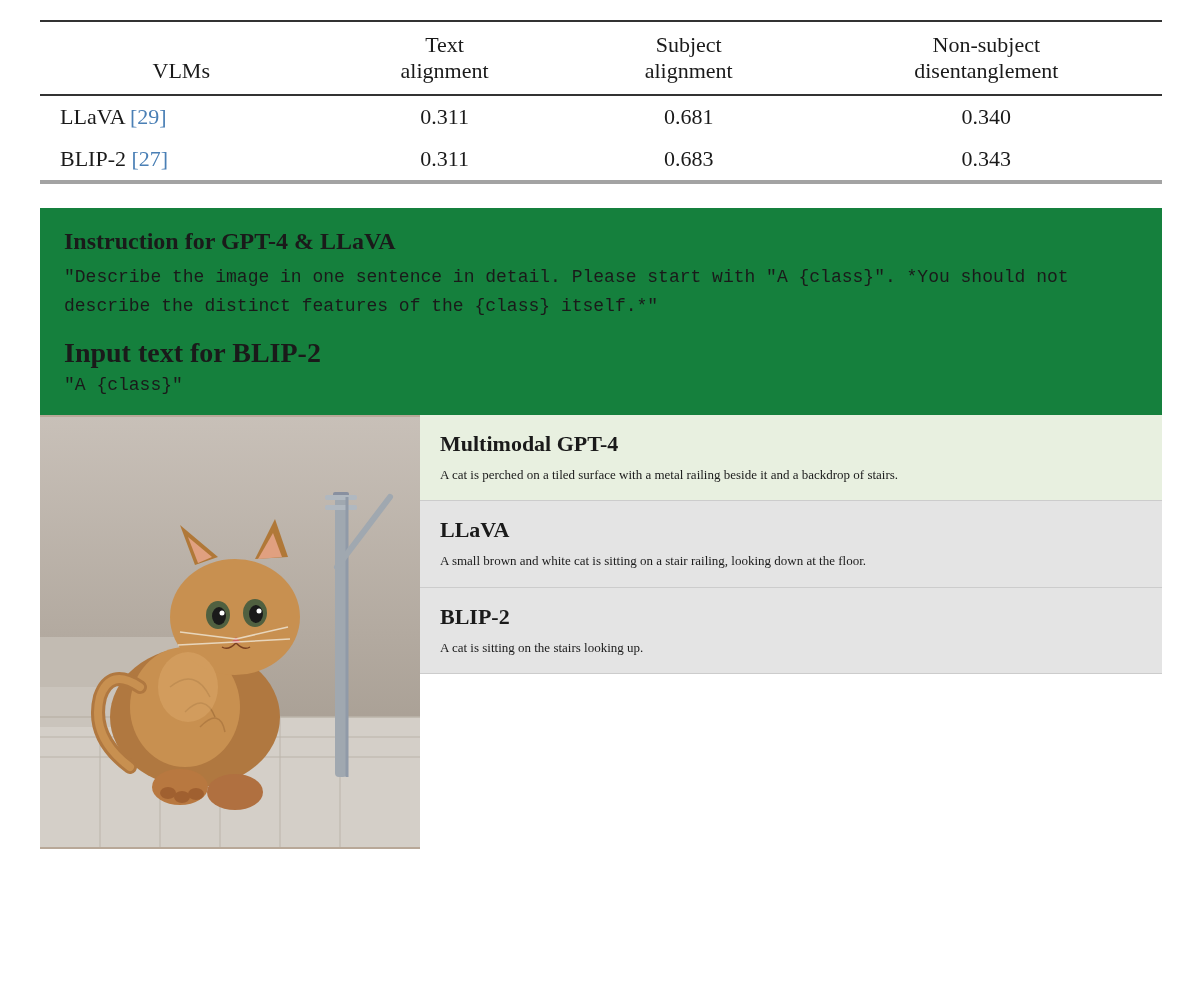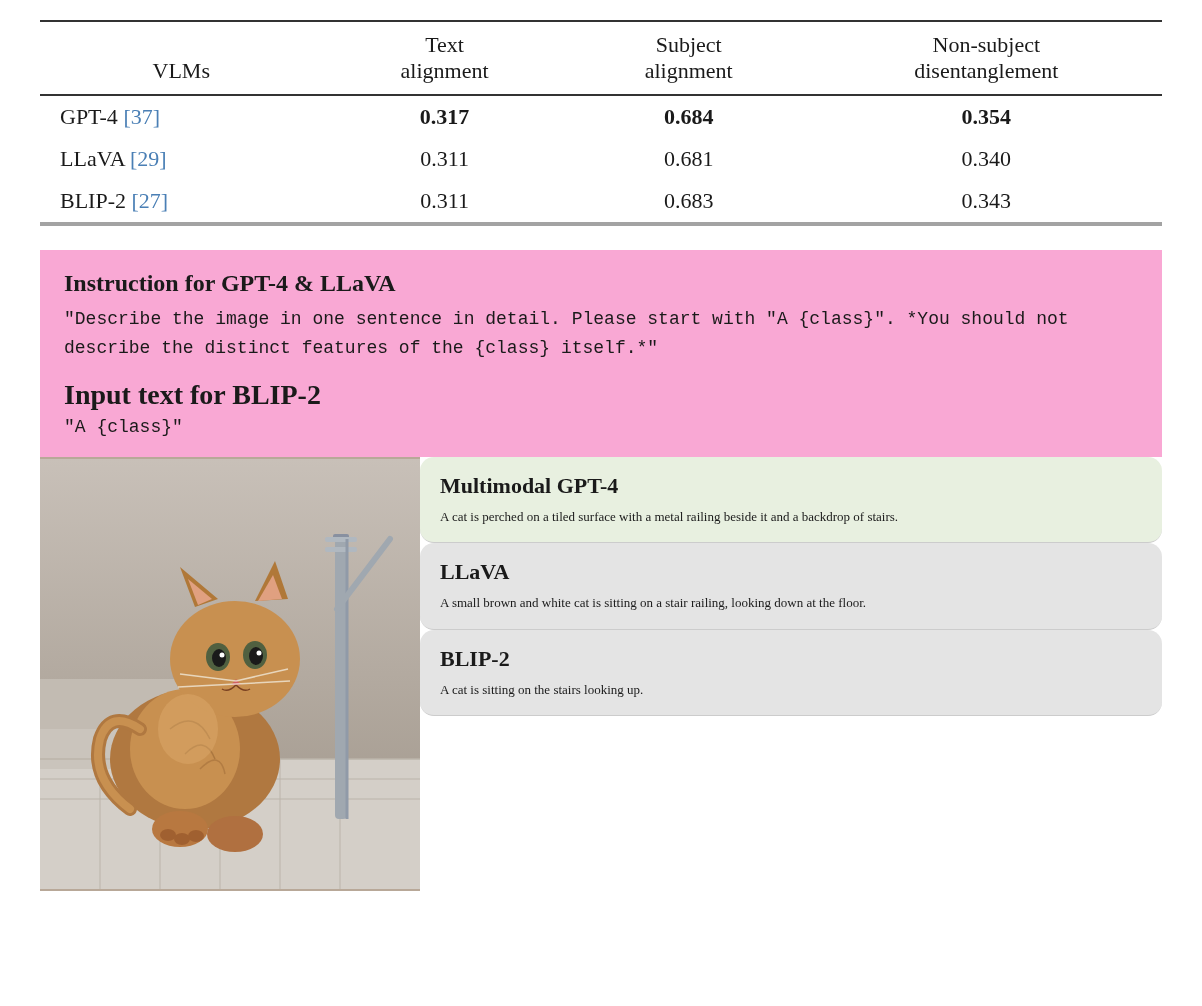--- a/index.html
+++ b/index.html
@@ -65,21 +65,21 @@
       font-weight: bold;
     }
 
     .ref-link {
       color: #4a7fb5;
       font-weight: normal;
     }
 
     
     .instruction-section {
-      background: #f9a8d4;
+      background: #15803d;
       padding: 20px 24px 20px 24px;
       margin-bottom: 0;
     }
 
     .instruction-title {
       font-size: 24px;
       font-weight: bold;
       font-family: Georgia, serif;
       margin-bottom: 8px;
     }
@@ -129,21 +129,20 @@
     .model-outputs {
       flex: 1;
       display: flex;
       flex-direction: column;
     }
 
     .model-output-item {
       padding: 16px 20px;
       border-bottom: 1px solid #ccc;
       background: #e8e8e8;
-      border-radius: 14px;
     }
 
     .model-output-item.gpt4-output {
       background: #e8f0e0;
     }
 
     .model-output-item.llava-output {
       background: #e4e4e4;
     }
 
@@ -174,26 +173,20 @@
     <table>
       <thead>
         <tr>
           <th class="vlm-header">VLMs</th>
           <th>Text<br>alignment</th>
           <th>Subject<br>alignment</th>
           <th>Non-subject<br>disentanglement</th>
         </tr>
       </thead>
       <tbody>
-        <tr>
-          <td class="model-name">GPT-4 <span class="ref-link">[37]</span></td>
-          <td><span class="bold-val">0.317</span></td>
-          <td><span class="bold-val">0.684</span></td>
-          <td><span class="bold-val">0.354</span></td>
-        </tr>
         <tr>
           <td class="model-name">LLaVA <span class="ref-link">[29]</span></td>
           <td>0.311</td>
           <td>0.681</td>
           <td>0.340</td>
         </tr>
         <tr>
           <td class="model-name">BLIP-2 <span class="ref-link">[27]</span></td>
           <td>0.311</td>
           <td>0.683</td>

